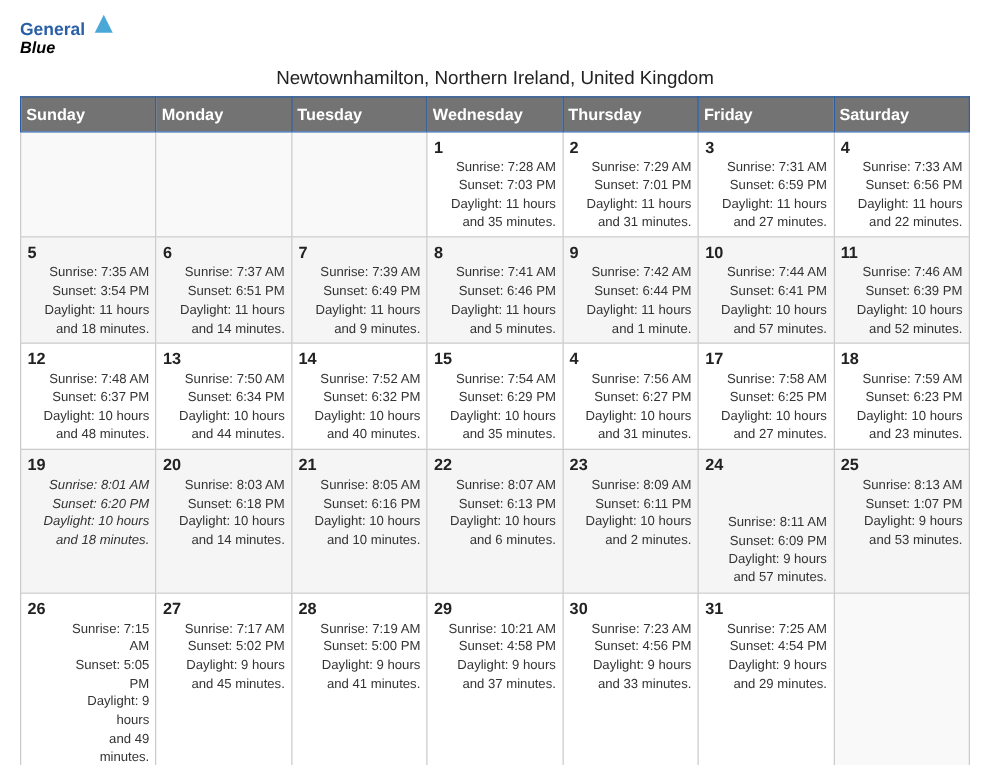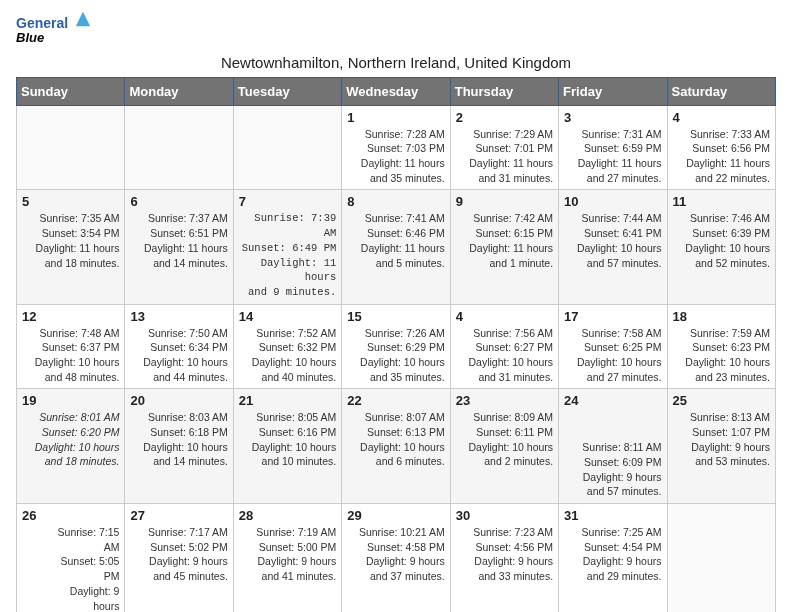--- a/index.html
+++ b/index.html
@@ -168,36 +168,36 @@
         </td>
         <td>
           <div class="day-number">6</div>
           <div class="day-info" style="white-space: pre-line;">Sunrise: 7:37 AM
 Sunset: 6:51 PM
 Daylight: 11 hours
 and 14 minutes.</div>
         </td>
         <td>
           <div class="day-number">7</div>
-          <div class="day-info" style="white-space: pre-line; font-family: Liberation Mono, monospace;">Sunrise: 7:39 AM
+          <div class="day-info" style="white-space: pre-line;">Sunrise: 7:39 AM
 Sunset: 6:49 PM
 Daylight: 11 hours
 and 9 minutes.</div>
         </td>
         <td>
           <div class="day-number">8</div>
           <div class="day-info" style="white-space: pre-line;">Sunrise: 7:41 AM
 Sunset: 6:46 PM
 Daylight: 11 hours
 and 5 minutes.</div>
         </td>
         <td>
           <div class="day-number">9</div>
           <div class="day-info" style="white-space: pre-line;">Sunrise: 7:42 AM
-Sunset: 6:15 PM
+Sunset: 6:44 PM
 Daylight: 11 hours
 and 1 minute.</div>
         </td>
         <td>
           <div class="day-number">10</div>
           <div class="day-info" style="white-space: pre-line;">Sunrise: 7:44 AM
 Sunset: 6:41 PM
 Daylight: 10 hours
 and 57 minutes.</div>
         </td>
@@ -226,21 +226,21 @@
         </td>
         <td>
           <div class="day-number">14</div>
           <div class="day-info" style="white-space: pre-line;">Sunrise: 7:52 AM
 Sunset: 6:32 PM
 Daylight: 10 hours
 and 40 minutes.</div>
         </td>
         <td>
           <div class="day-number">15</div>
-          <div class="day-info" style="white-space: pre-line;">Sunrise: 7:26 AM
+          <div class="day-info" style="white-space: pre-line;">Sunrise: 7:54 AM
 Sunset: 6:29 PM
 Daylight: 10 hours
 and 35 minutes.</div>
         </td>
         <td>
           <div class="day-number">4</div>
           <div class="day-info" style="white-space: pre-line;">Sunrise: 7:56 AM
 Sunset: 6:27 PM
 Daylight: 10 hours
 and 31 minutes.</div>

